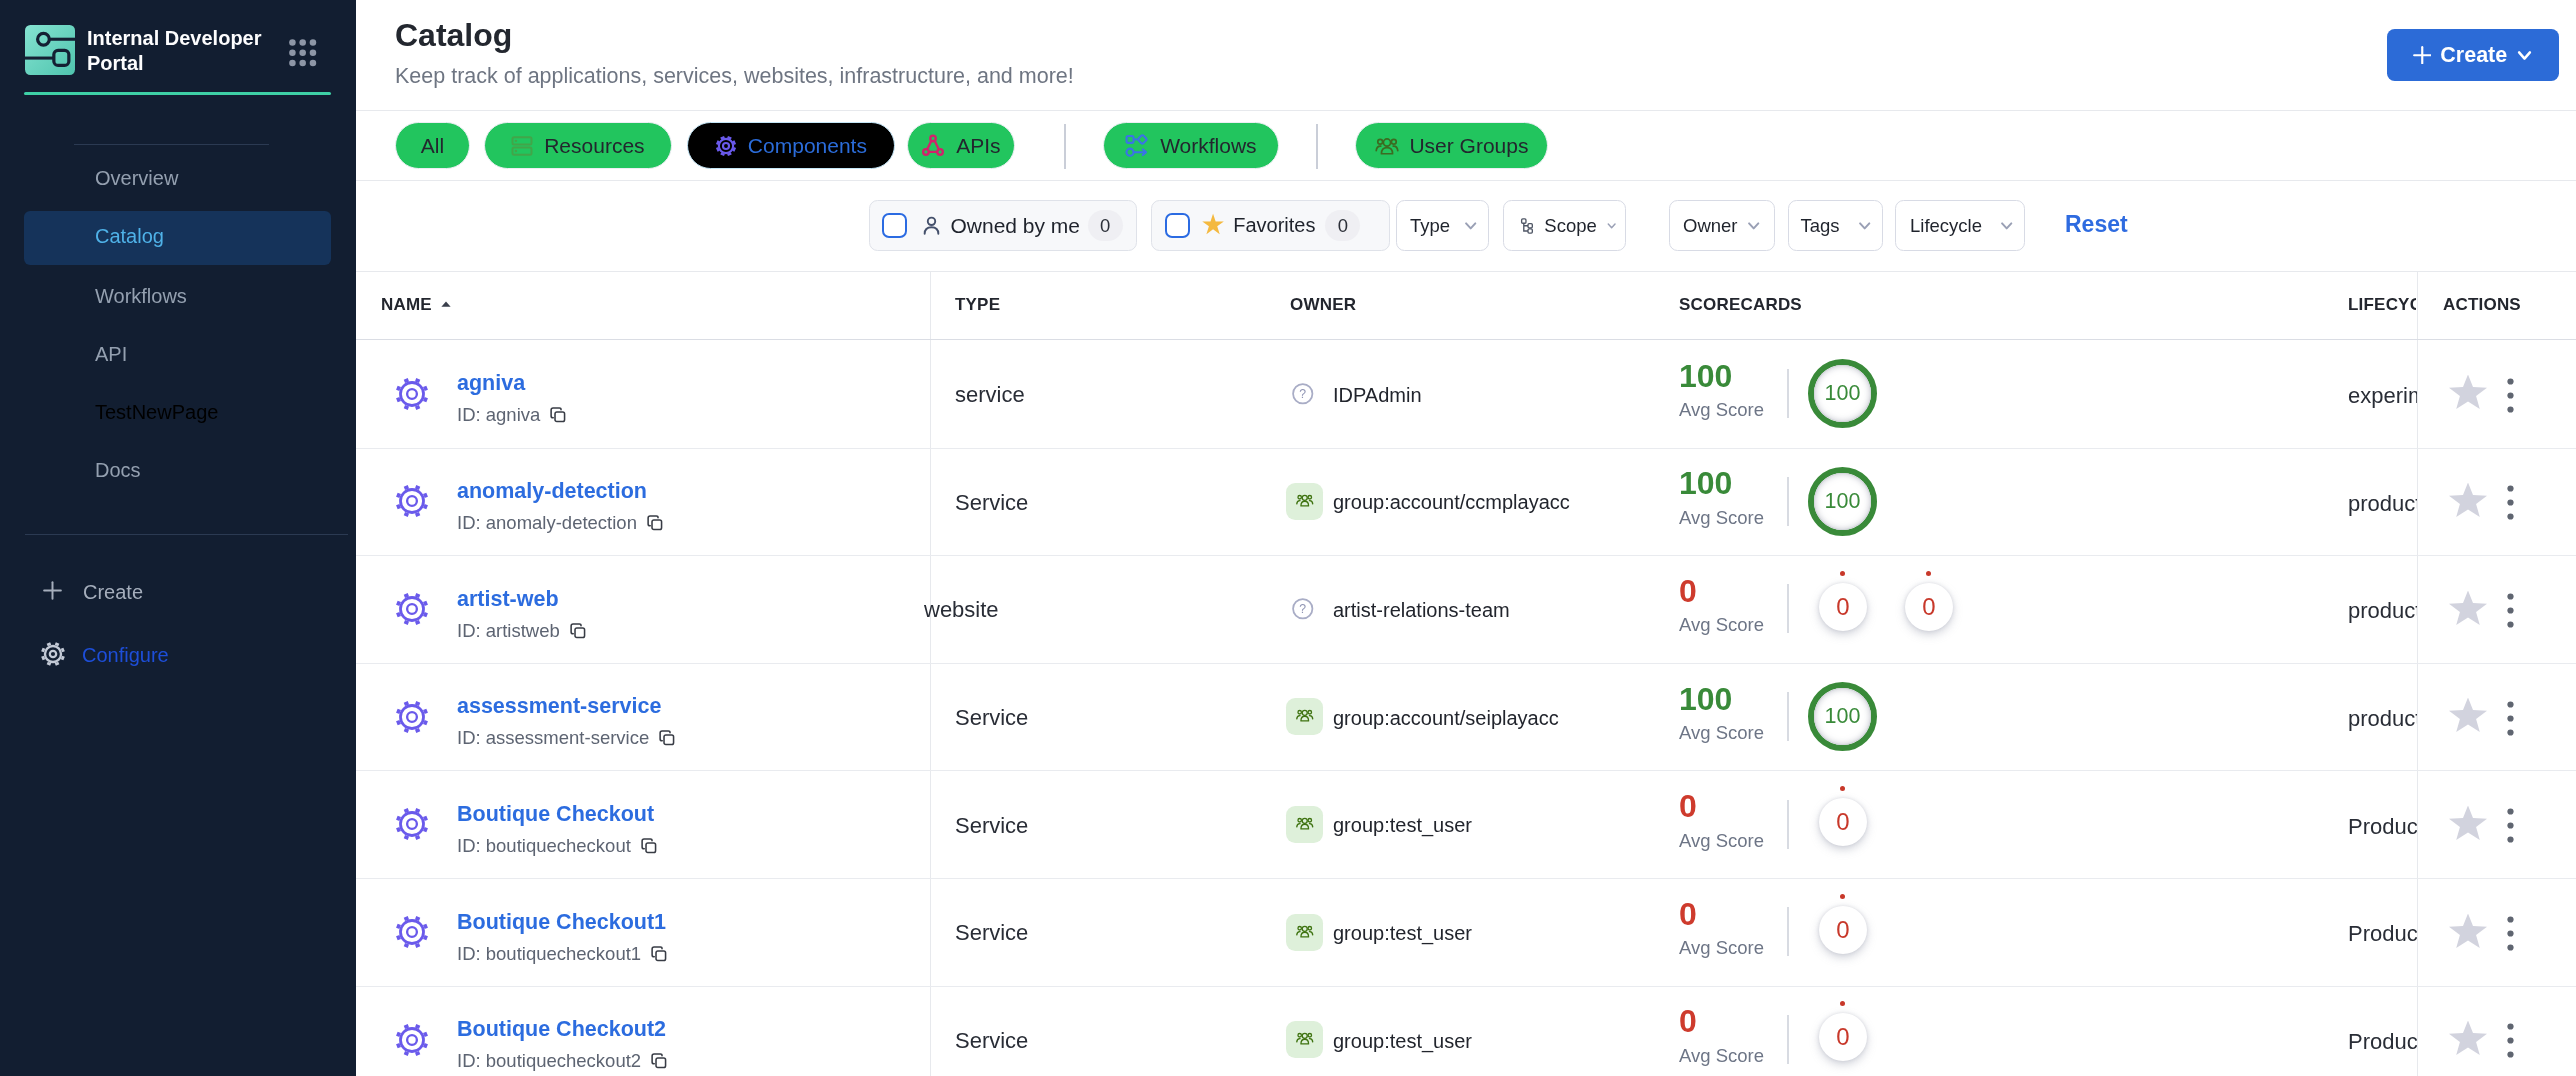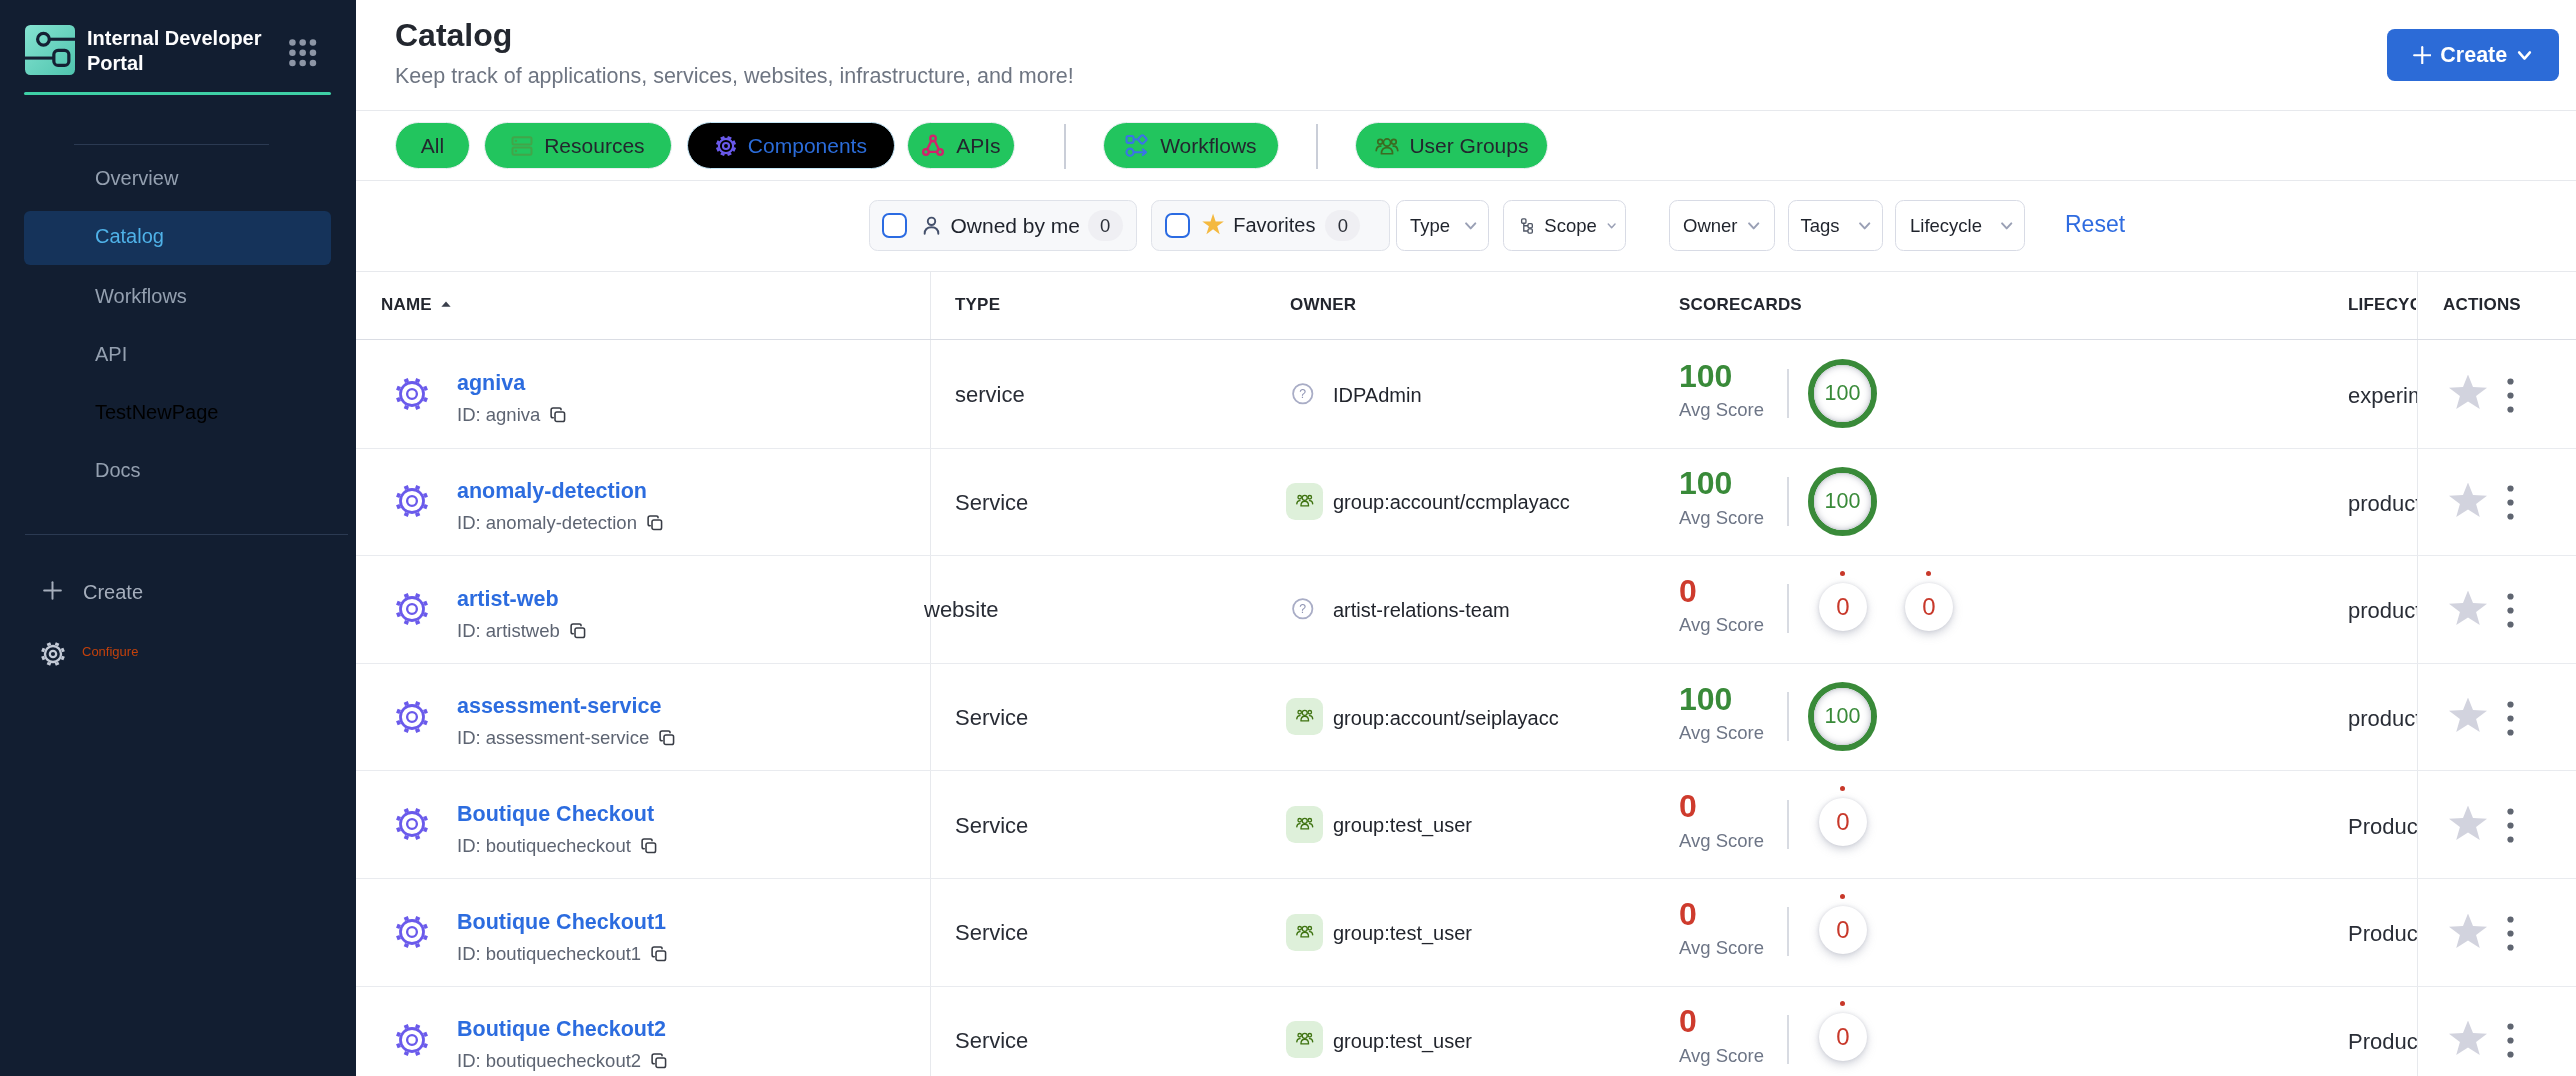--- a/index.html
+++ b/index.html
@@ -100,21 +100,21 @@
 <line x1="36.3" y1="27.9" x2="40.8" y2="29.8" stroke-width="6.4"></line>
         <line x1="27.9" y1="36.3" x2="29.8" y2="40.8" stroke-width="6.4"></line>
         <line x1="16.1" y1="36.3" x2="14.2" y2="40.8" stroke-width="6.4"></line>
         <line x1="7.7" y1="27.9" x2="3.2" y2="29.8" stroke-width="6.4"></line>
         <line x1="7.7" y1="16.1" x2="3.2" y2="14.2" stroke-width="6.4"></line>
         <line x1="16.1" y1="7.7" x2="14.2" y2="3.2" stroke-width="6.4"></line>
         <line x1="27.9" y1="7.7" x2="29.8" y2="3.2" stroke-width="6.4"></line>
         <line x1="36.3" y1="16.1" x2="40.8" y2="14.2" stroke-width="6.4"></line>
       </g>
     </svg>
-<div class="abs" style="left:82px;top:644px;font-size:13px;color:#c2410c">Configure</div>
+<div class="abs" style="left:82px;top:644px;font-size:20px;color:#1d4ed8">Configure</div>
 <div class="abs" style="left:395px;top:17px;font-size:32px;font-weight:bold;color:#23272f">Catalog</div>
 <div class="abs" style="left:395px;top:64px;font-size:21.5px;color:#6e7582">Keep track of applications, services, websites, infrastructure, and more!</div>
 <div class="abs" style="left:2387px;top:29px;width:172px;height:52px;border-radius:7.7px;background:#2c6bd7;display:flex;align-items:center;justify-content:center;gap:9.2px">
 <svg width="18.5" height="18.5" viewBox="0 0 24 24">
         <g stroke="#fff" stroke-width="2.8" stroke-linecap="round">
           <line x1="12" y1="1.5" x2="12" y2="22.5"></line>
           <line x1="1.5" y1="12" x2="22.5" y2="12"></line>
         </g>
       </svg>
 <span style="font-size:21.5px;font-weight:bold;color:#fff">Create</span>
@@ -247,21 +247,21 @@
       <svg class="chev" viewBox="0 0 20 20">
         <path d="M4 7 L10 13.5 L16 7" stroke="#9aa0b5" stroke-width="2.6" fill="none" stroke-linecap="round" stroke-linejoin="round"></path>
       </svg>
     </div>
 <div class="fbox white" style="left:1895px;width:130px;justify-content:space-between;padding:0 9.2px 0 14px">
 <span style="font-size:18.5px;color:#1f232c">Lifecycle</span>
       <svg class="chev" viewBox="0 0 20 20">
         <path d="M4 7 L10 13.5 L16 7" stroke="#9aa0b5" stroke-width="2.6" fill="none" stroke-linecap="round" stroke-linejoin="round"></path>
       </svg>
     </div>
-<div class="abs" style="left:2065px;top:211px;font-size:23px;font-weight:normal;color:#2e6be0">Reset</div>
+<div class="abs" style="left:2065px;top:211px;font-size:23px;font-weight:bold;color:#2e6be0">Reset</div>
 <div class="hline" style="left:356px;top:271px;width:2220px"></div>
 <div class="hdr" style="left:381px">NAME</div>
 <svg class="abs" style="left:441px;top:301px" width="10" height="6.2" viewBox="0 0 13 8">
       <path d="M6.5 0.5 L12.5 7.5 L0.5 7.5 Z" fill="#3a3f4c"></path>
     </svg>
 <div class="hdr" style="left:955px">TYPE</div>
 <div class="hdr" style="left:1290px">OWNER</div>
 <div class="hdr" style="left:1679px">SCORECARDS</div>
 <div class="hdr" style="left:2348px;width:68px;overflow:hidden;white-space:nowrap">LIFECYCLE</div>
 <div class="hdr" style="left:2443px">ACTIONS</div>

